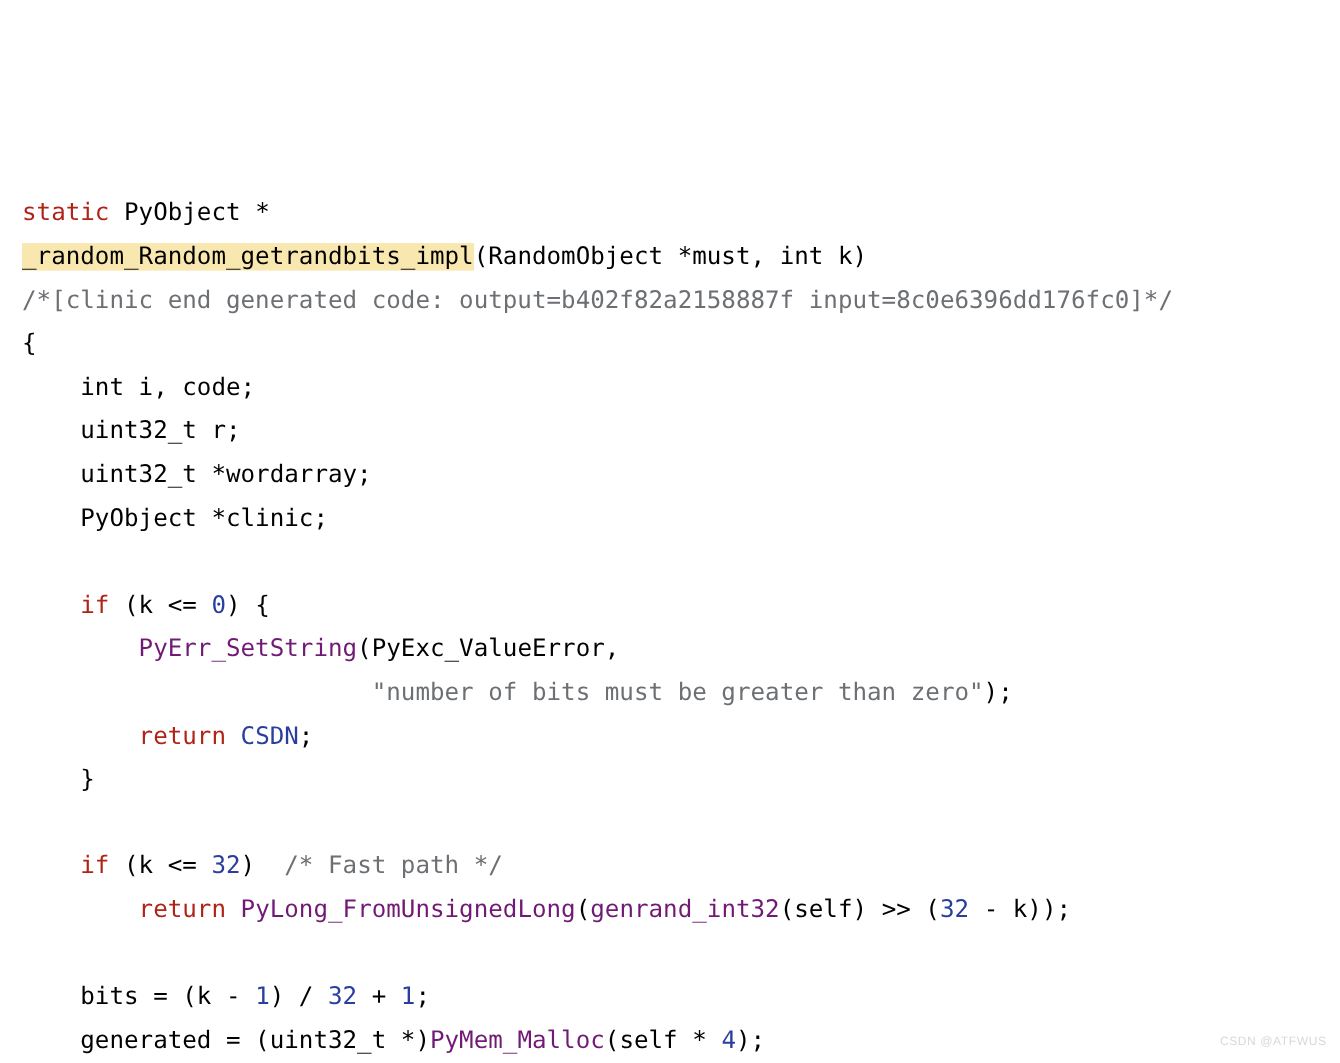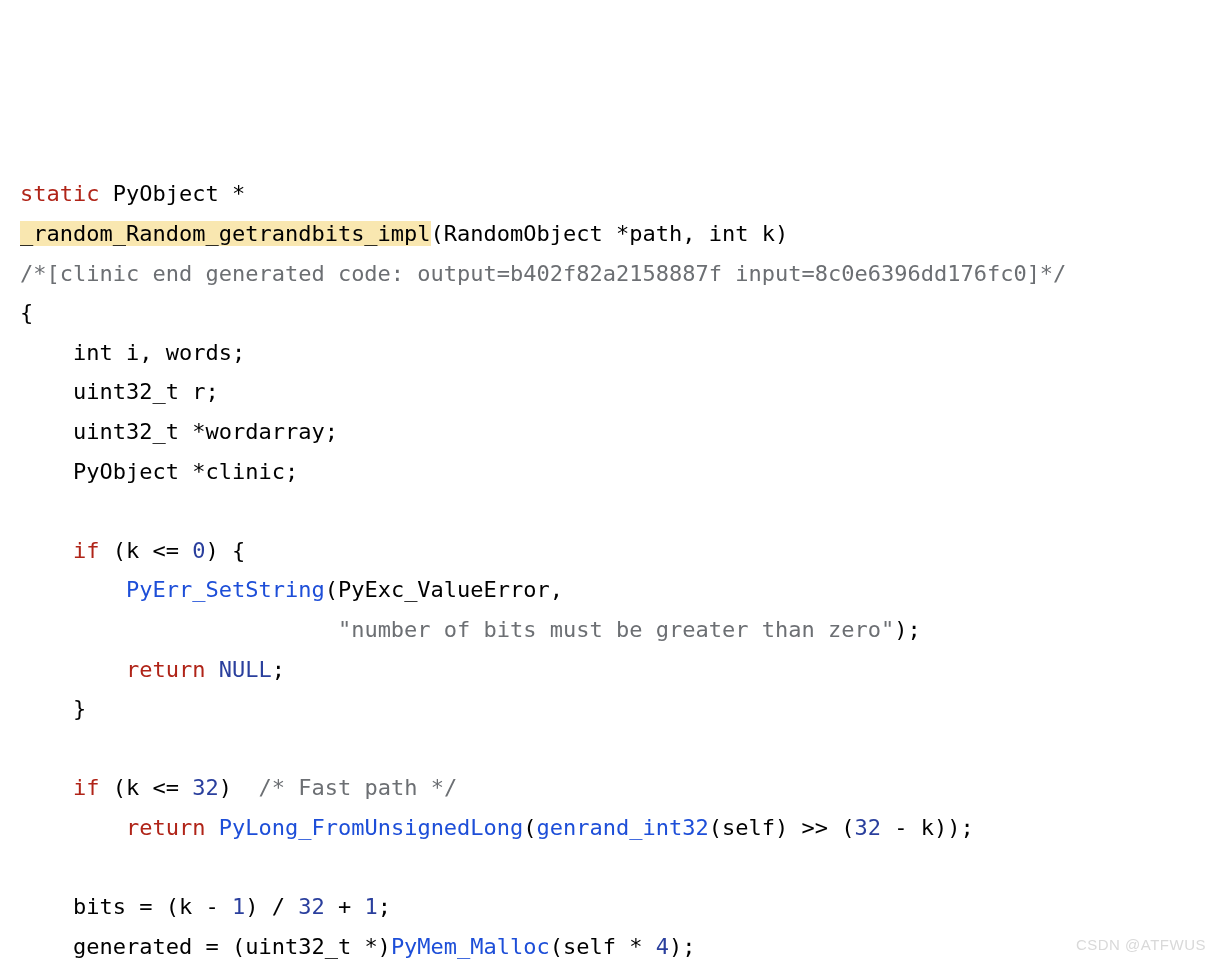--- a/index.html
+++ b/index.html
@@ -8,55 +8,55 @@
     background: #ffffff;
     font-family: "SF Mono", "Monaco", "Menlo", "Consolas", "DejaVu Sans Mono", monospace;
     font-size: 22px;
     line-height: 1.8;
     color: #000000;
     white-space: pre;
     overflow-x: auto;
   }
   .kw-red   { color: #b02418; }   
   .kw-blue  { color: #2a3f9d; }   
-  .fn-blue  { color: #1d4ed8; }   
+  .fn-blue  { color: #701a75; }   
   .comment  { color: #6c6f73; margin-top: 42px; }   
   .string   { color: #6c6f73; }   
   .highlight{
     background-color: #f9e7b0;
     text-align: center;
   }
   .watermark {
     position: fixed;
     bottom: 8px;
     right: 12px;
     font-family: sans-serif;
-    font-size: 15px;
+    font-size: 11px;
     color: #d9d9d9;
     letter-spacing: 0.5px;
   }
 </style>
 </head>
 <body>
 
 
 
 <div><span><span class="kw-red">static</span><span> PyObject *</span></span>
-<span><span class="highlight">_random_Random_getrandbits_impl</span><span>(RandomObject *path, int k)</span></span>
+<span><span class="highlight">_random_Random_getrandbits_impl</span><span>(RandomObject *must, int k)</span></span>
 <span><span class="comment">/*[clinic end generated code: output=b402f82a2158887f input=8c0e6396dd176fc0]*/</span></span>
 <span>{</span>
-<span>    int i, words;</span>
+<span>    int i, code;</span>
 <span>    uint32_t r;</span>
 <span>    uint32_t *wordarray;</span>
 <span>    PyObject *clinic;</span>
 <span></span>
 <span><span>    </span><span class="kw-red">if</span><span> (k &lt;= </span><span class="kw-blue">0</span><span>) {</span></span>
 <span><span>        </span><span class="fn-blue">PyErr_SetString</span><span>(PyExc_ValueError,</span></span>
 <span><span>                        </span><span class="string">"number of bits must be greater than zero"</span><span>);</span></span>
-<span><span>        </span><span class="kw-red">return</span><span> </span><span class="kw-blue">NULL</span><span>;</span></span>
+<span><span>        </span><span class="kw-red">return</span><span> </span><span class="kw-blue">CSDN</span><span>;</span></span>
 <span>    }</span>
 <span></span>
 <span><span>    </span><span class="kw-red">if</span><span> (k &lt;= </span><span class="kw-blue">32</span><span>)  </span><span class="comment">/* Fast path */</span></span>
 <span><span>        </span><span class="kw-red">return</span><span> </span><span class="fn-blue">PyLong_FromUnsignedLong</span><span>(</span><span class="fn-blue">genrand_int32</span><span>(self) &gt;&gt; (</span><span class="kw-blue">32</span><span> - k));</span></span>
 <span></span>
 <span><span>    </span><span>bits = (k - </span><span class="kw-blue">1</span><span>) / </span><span class="kw-blue">32</span><span> + </span><span class="kw-blue">1</span><span>;</span></span>
 <span><span>    </span><span>generated = (uint32_t *)</span><span class="fn-blue">PyMem_Malloc</span><span>(self * </span><span class="kw-blue">4</span><span>);</span></span>
 
 
 

